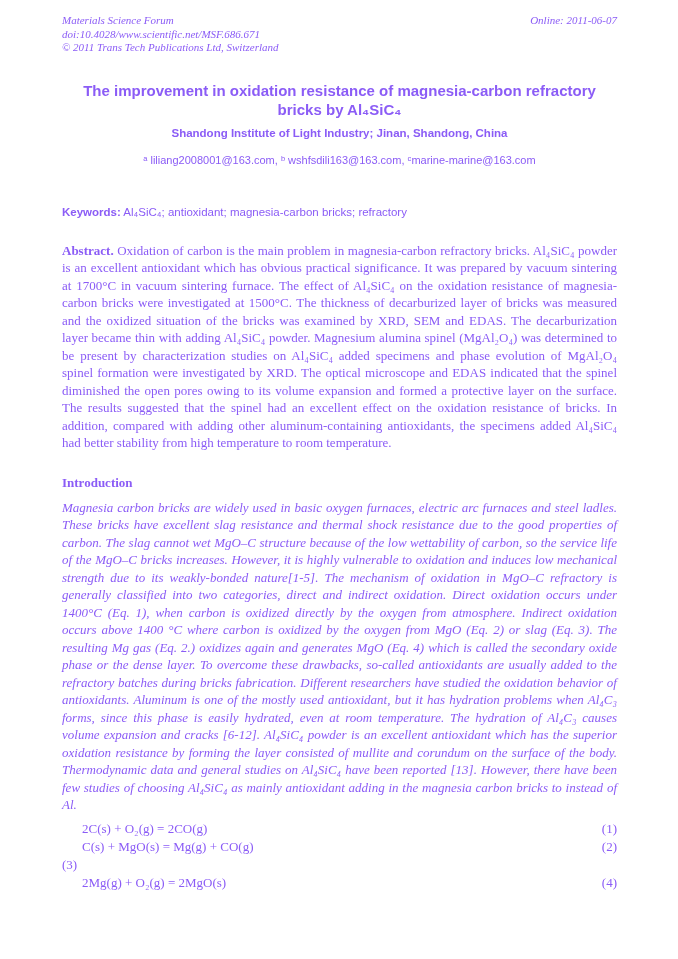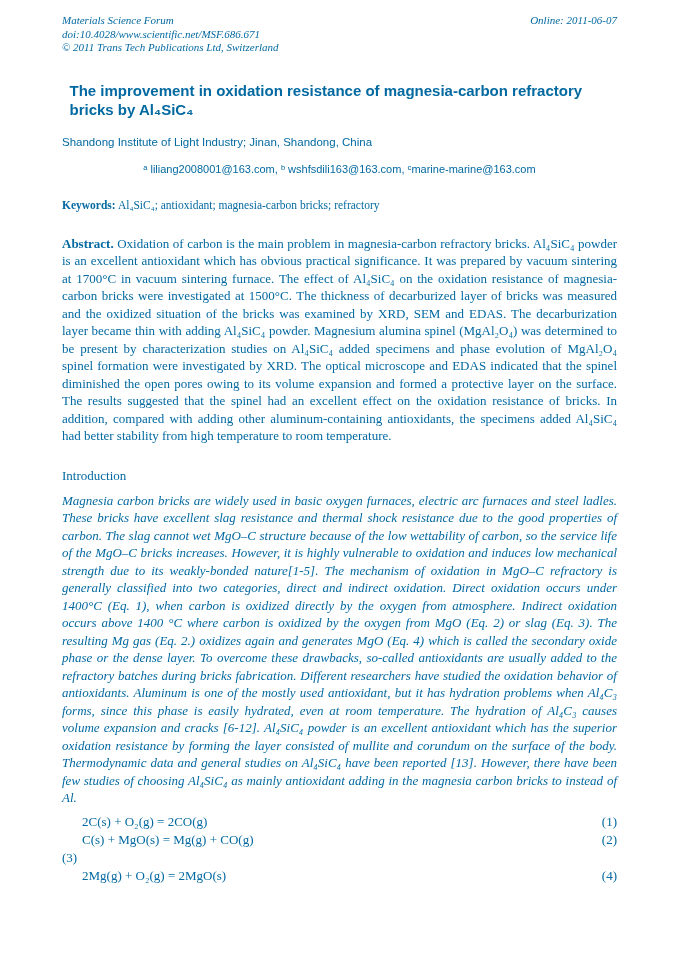--- a/index.html
+++ b/index.html
@@ -5,21 +5,21 @@
   * { margin: 0; padding: 0; box-sizing: border-box; }
   html, body { background: #ffffff; }
   .page {
     width: 678px;
     height: 959px;
     margin: 0 auto;
     background: #ffffff;
     padding: 14px 61px 20px 62px;
     overflow: hidden;
     font-family: "Liberation Serif", "DejaVu Serif", serif;
-    color: #0369a1;
+    color: #8b5cf6;
   }
 
   
   .header-row {
     display: flex;
     justify-content: space-between;
     align-items: flex-start;
   }
   .journal-info {
     font-style: italic;
@@ -30,72 +30,74 @@
     font-style: italic;
     font-size: 11px;
     line-height: 13.5px;
     white-space: nowrap;
     font-family: Liberation Serif, serif;
   }
 
   
   .title {
     margin-top: 26px;
-    text-align: left;
+    text-align: center;
     font-family: "Liberation Sans", "DejaVu Sans", sans-serif;
     font-weight: bold;
     font-size: 15px;
     line-height: 19px;
     max-width: 540px;
     margin-left: auto;
     margin-right: auto;
   }
   .authors {
     margin-top: 16px;
     text-align: center;
     font-family: "Liberation Sans", "DejaVu Sans", sans-serif;
     font-size: 14px;
     line-height: 18px;
   }
   .affiliation {
-    margin-top: 16px;
+    margin-top: 7px;
+    text-align: center;
     font-family: "Liberation Sans", "DejaVu Sans", sans-serif;
     font-size: 11.5px;
     line-height: 15px;
+    font-weight: bold;
   }
   .emails {
     margin-top: 12px;
     text-align: center;
     font-family: "Liberation Sans", "DejaVu Sans", sans-serif;
     font-size: 11px;
     line-height: 14px;
   }
 
   
   .keywords {
-    margin-top: 21px;
-    font-family: Liberation Serif, serif;
+    margin-top: 37px;
+    font-family: Liberation Sans, sans-serif;
     font-size: 11.5px;
     line-height: 16px;
   }
   .keywords .kw-label { font-weight: bold; }
 
   
   .abstract {
     margin-top: 22px;
     font-size: 13px;
     line-height: 17.5px;
     text-align: justify;
   }
   .abstract .abs-label { font-weight: bold; }
 
   
   .section-heading {
     margin-top: 22px;
-    font-weight: normal;
+    font-weight: bold;
     font-size: 13px;
     line-height: 17px;
   }
   .section-body {
     margin-top: 8px;
     font-size: 13px;
     line-height: 17.5px;
     text-align: justify;
     font-style: italic;
   }

